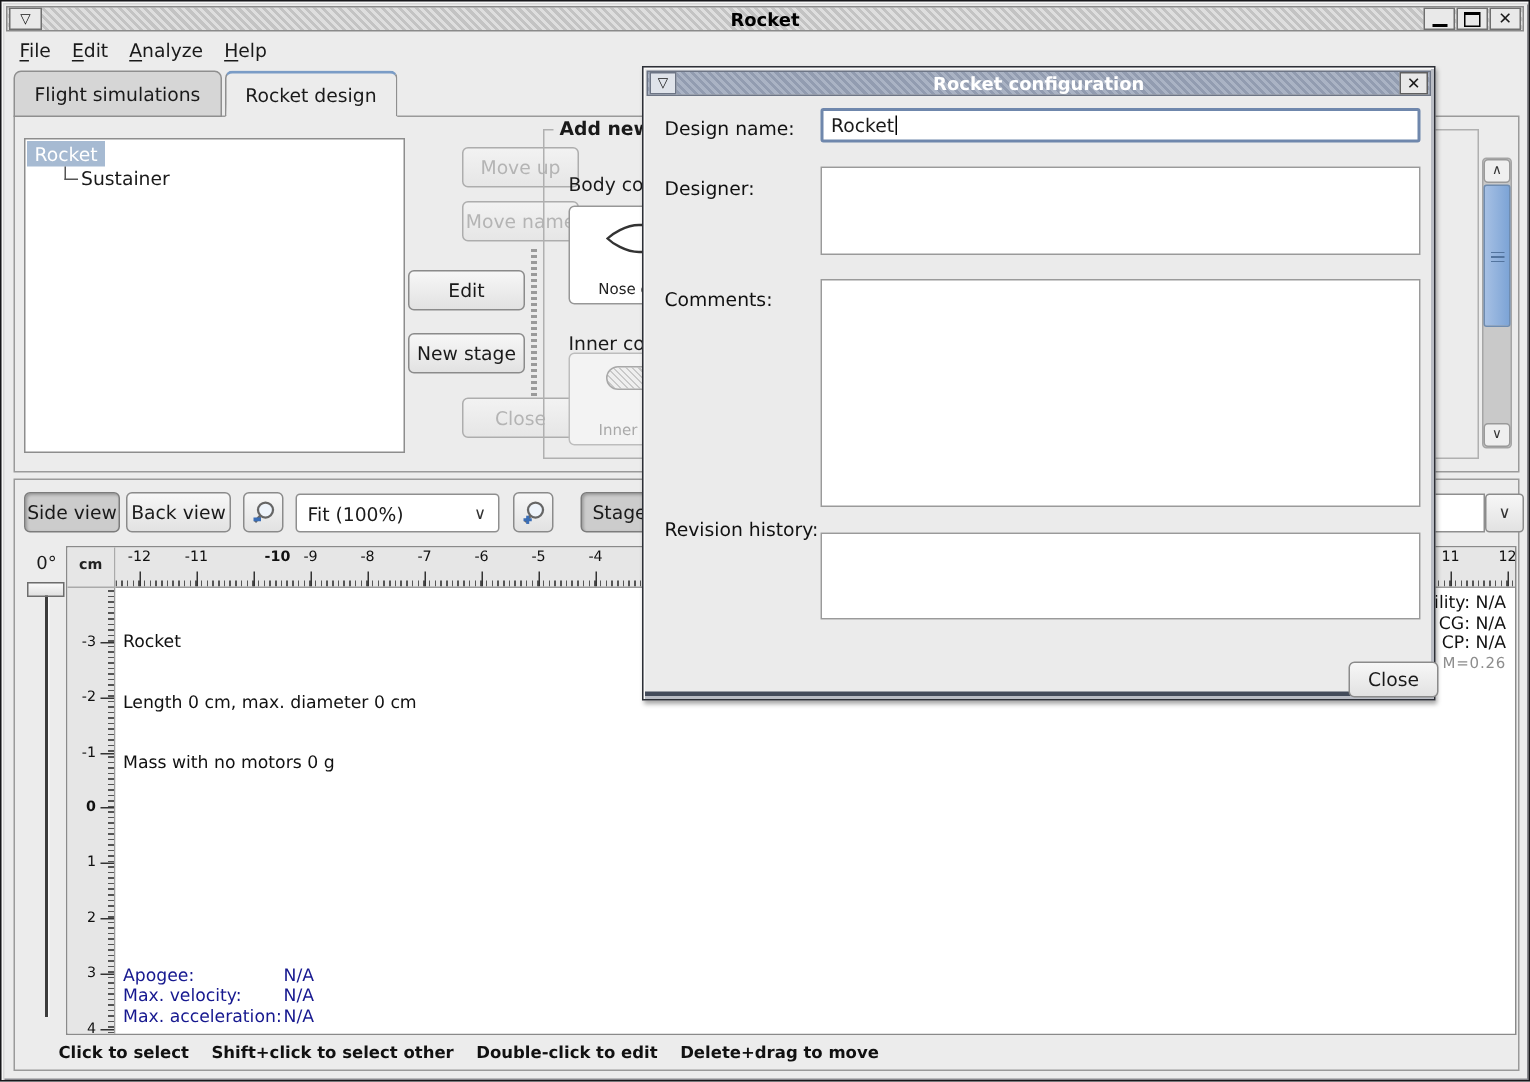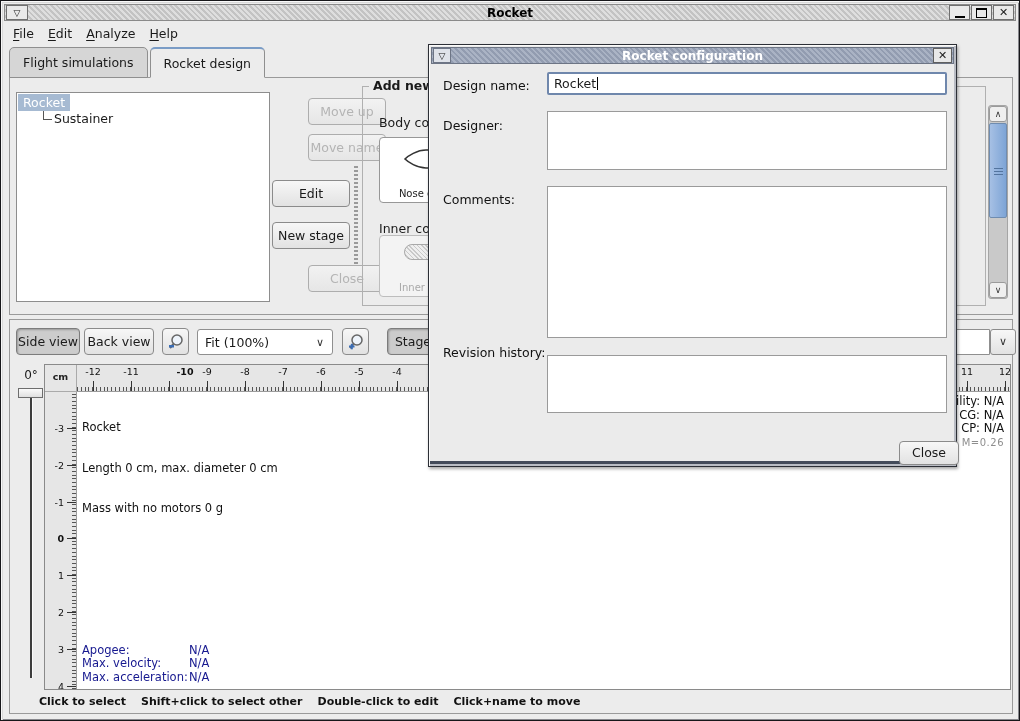--- a/index.html
+++ b/index.html
@@ -327,21 +327,21 @@
           <div>CP: N/A</div>
           <div class="stab-muted">M=0.26</div>
         </div>
       </div>
     </div>
 
     <div class="status-bar">
       <span>Click to select</span>
       <span>Shift+click to select other</span>
       <span>Double-click to edit</span>
-      <span>Click+name to move</span>
+      <span>Delete+drag to move</span>
     </div>
   </div>
 </div>
 
 <div class="dialog">
   <div class="dlg-titlebar">
     <div class="dlg-menu-btn">▽</div>
     <div class="dlg-title">Rocket configuration</div>
     <div class="dlg-close-btn">✕</div>
   </div>

